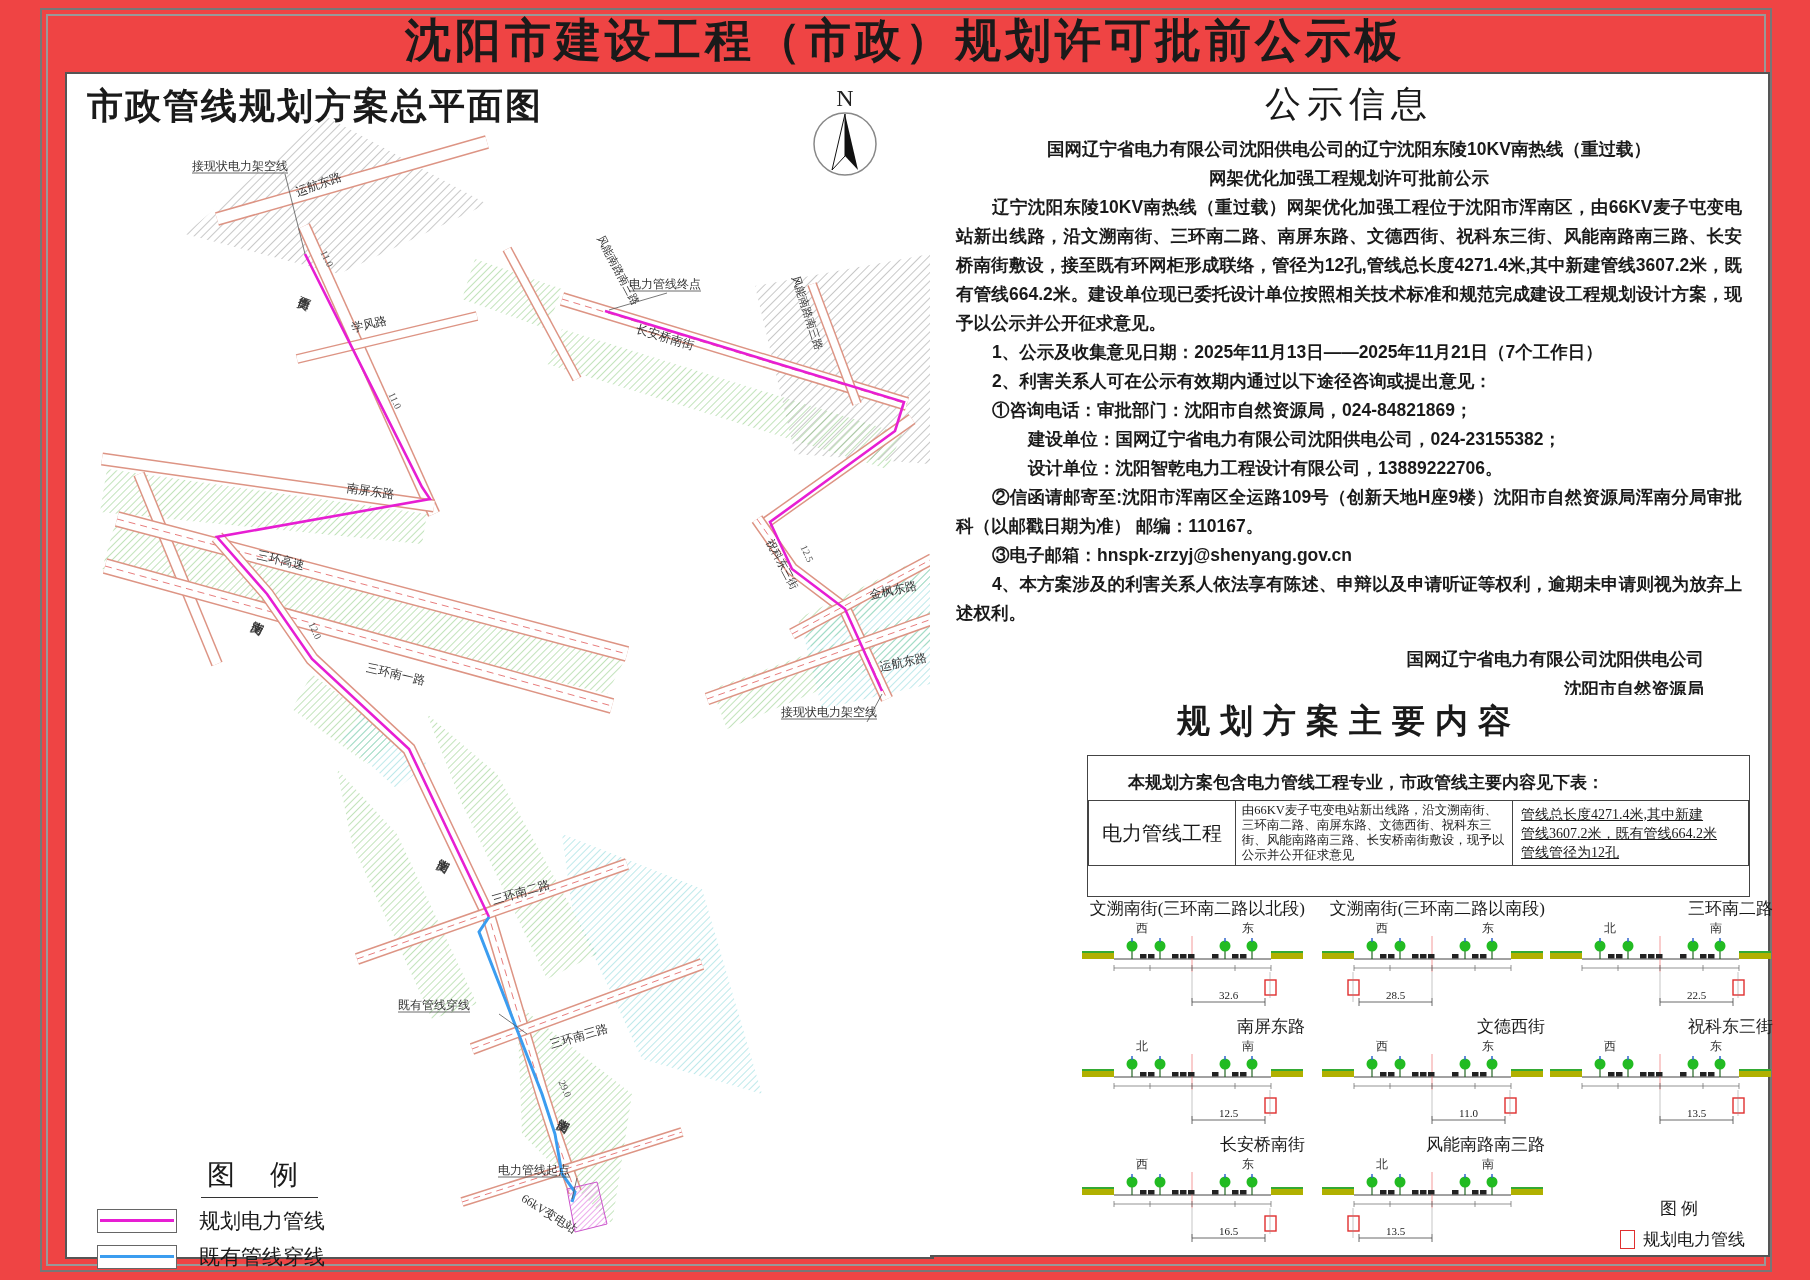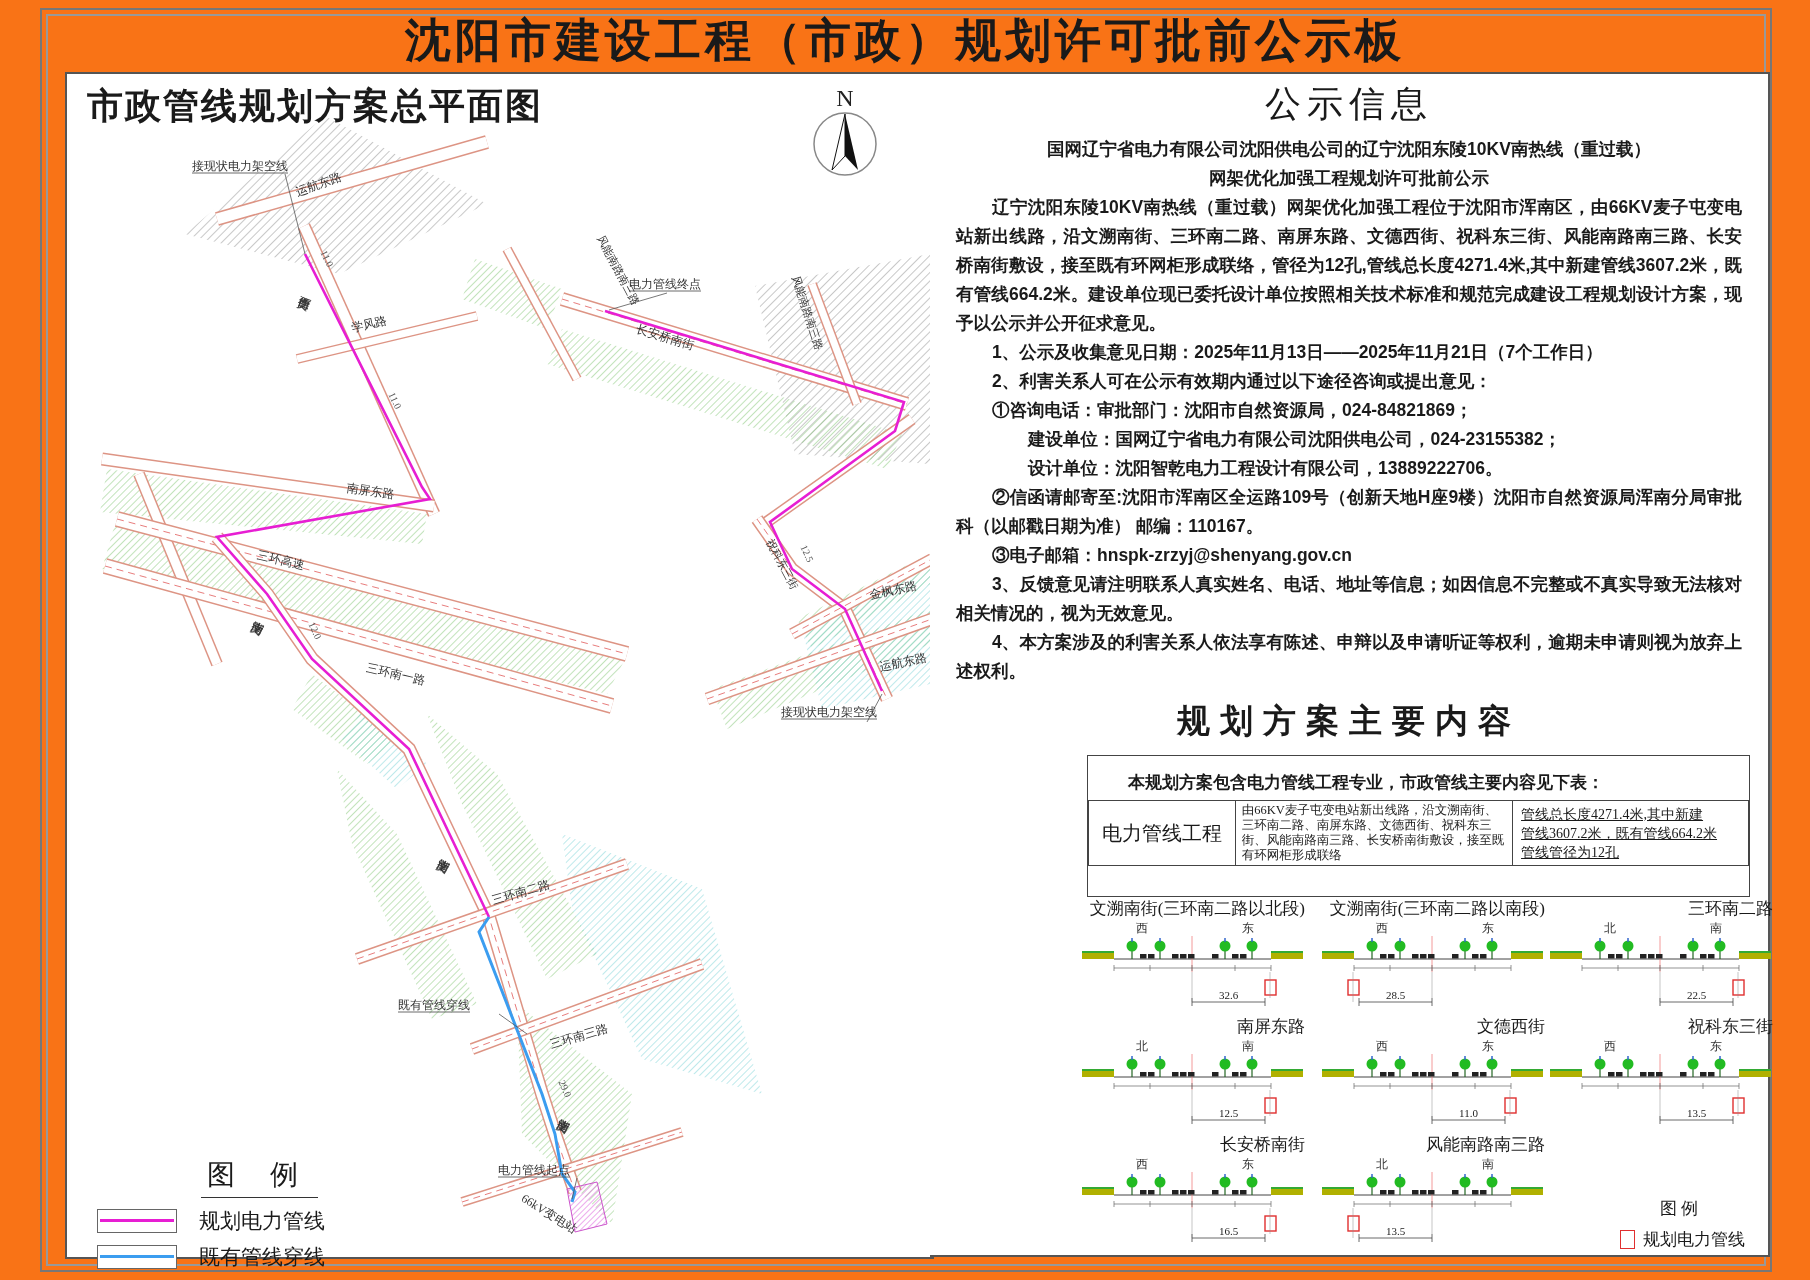--- a/index.html
+++ b/index.html
@@ -1,16 +1,16 @@
 <!DOCTYPE html>
 <html><head>
 <meta charset="utf-8">
 <style>
   html,body{margin:0;padding:0;background:#fff;}
-  #board-root{position:relative;width:1810px;height:1280px;background:#f97316;
+  #board-root{position:relative;width:1810px;height:1280px;background:#ef4444;
     font-family:"Liberation Serif", serif;color:#1a1a1a;overflow:hidden;}
   .frame-outer{position:absolute;left:40px;top:8px;width:1728px;height:1260px;border:2px solid #777;}
   .frame-inner{position:absolute;left:4px;top:4px;right:4px;bottom:4px;border:2px solid #999;}
   .main-title{position:absolute;left:0;top:10px;width:100%;text-align:center;
     font-size:46px;font-weight:bold;letter-spacing:4px;}
   
   .panel{position:absolute;border:2px solid #555;background:#fff;}
   #map-panel{left:65px;top:72px;width:865px;height:1183px;}
   #notice-panel{left:930px;top:72px;width:838px;height:623px;border-left:none;}
   #plan-panel{left:930px;top:695px;width:838px;height:560px;border-left:none;border-top:none;}
@@ -214,39 +214,38 @@
         <p class="p-center">国网辽宁省电力有限公司沈阳供电公司的辽宁沈阳东陵10KV南热线（重过载）</p>
         <p class="p-center">网架优化加强工程规划许可批前公示</p>
         <p class="p-indent">辽宁沈阳东陵10KV南热线（重过载）网架优化加强工程位于沈阳市浑南区，由66KV麦子屯变电站新出线路，沿文溯南街、三环南二路、南屏东路、文德西街、祝科东三街、风能南路南三路、长安桥南街敷设，接至既有环网柜形成联络，管径为12孔,管线总长度4271.4米,其中新建管线3607.2米，既有管线664.2米。建设单位现已委托设计单位按照相关技术标准和规范完成建设工程规划设计方案，现予以公示并公开征求意见。</p>
         <p class="p-indent">1、公示及收集意见日期：2025年11月13日——2025年11月21日（7个工作日）</p>
         <p class="p-indent">2、利害关系人可在公示有效期内通过以下途径咨询或提出意见：</p>
         <p class="p-indent">①咨询电话：审批部门：沈阳市自然资源局，024-84821869；</p>
         <p class="p-indent2">建设单位：国网辽宁省电力有限公司沈阳供电公司，024-23155382；</p>
         <p class="p-indent2">设计单位：沈阳智乾电力工程设计有限公司，13889222706。</p>
         <p class="p-indent">②信函请邮寄至:沈阳市浑南区全运路109号（创新天地H座9楼）沈阳市自然资源局浑南分局审批科（以邮戳日期为准）  邮编：110167。</p>
         <p class="p-indent">③电子邮箱：hnspk-zrzyj@shenyang.gov.cn</p>
-        <p class="p-indent">3、反馈意见请注明联系人真实姓名、电话、地址等信息；如因信息不完整或不真实导致无法核对相关情况的，视为无效意见。</p>
         <p class="p-indent">4、本方案涉及的利害关系人依法享有陈述、申辩以及申请听证等权利，逾期未申请则视为放弃上述权利。</p>
       </div>
     <div class="signatures" id="notice-signatures">
         <div>国网辽宁省电力有限公司沈阳供电公司</div>
         <div>沈阳市自然资源局</div>
         <div>2025年11月13日</div>
       </div>
   </div>
 
   <div class="panel" id="plan-panel">
     <div class="plan-title">规划方案主要内容</div>
     <div class="plan-box">
       <div class="plan-intro">本规划方案包含电力管线工程专业，市政管线主要内容见下表：</div>
       <table class="spec">
         <tbody>
         <tr>
           <td class="c1">电力管线工程</td>
-          <td class="c2">由66KV麦子屯变电站新出线路，沿文溯南街、三环南二路、南屏东路、文德西街、祝科东三街、风能南路南三路、长安桥南街敷设，接至既有环网柜形成联络</td>
+          <td class="c2">由66KV麦子屯变电站新出线路，沿文溯南街、三环南二路、南屏东路、文德西街、祝科东三街、风能南路南三路、长安桥南街敷设，现予以公示并公开征求意见</td>
           <td class="c3">
             <span>管线总长度4271.4米,其中新建</span><br>
             <span>管线3607.2米，既有管线664.2米</span><br>
             <span>管线管径为12孔</span>
           </td>
         </tr>
       </tbody>
         </table>
     </div>
     <div class="xs-grid" id="xs-grid">

